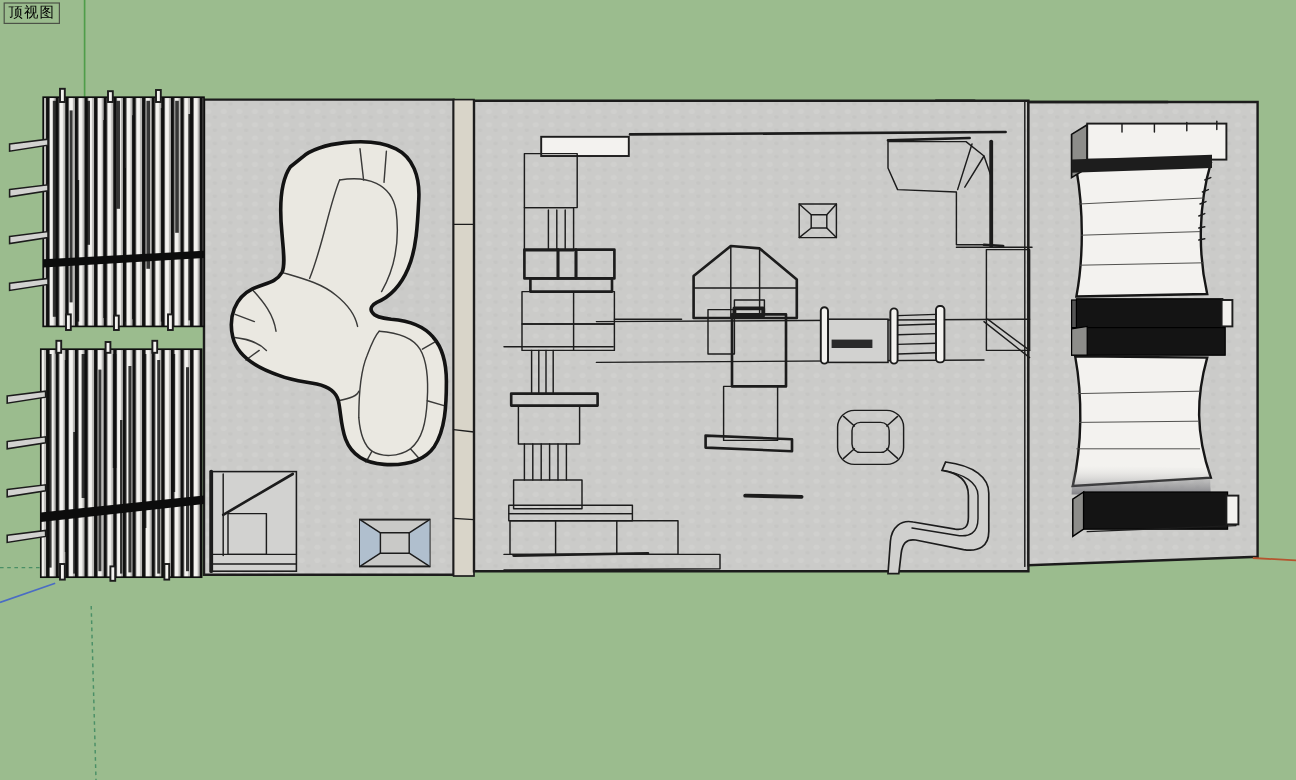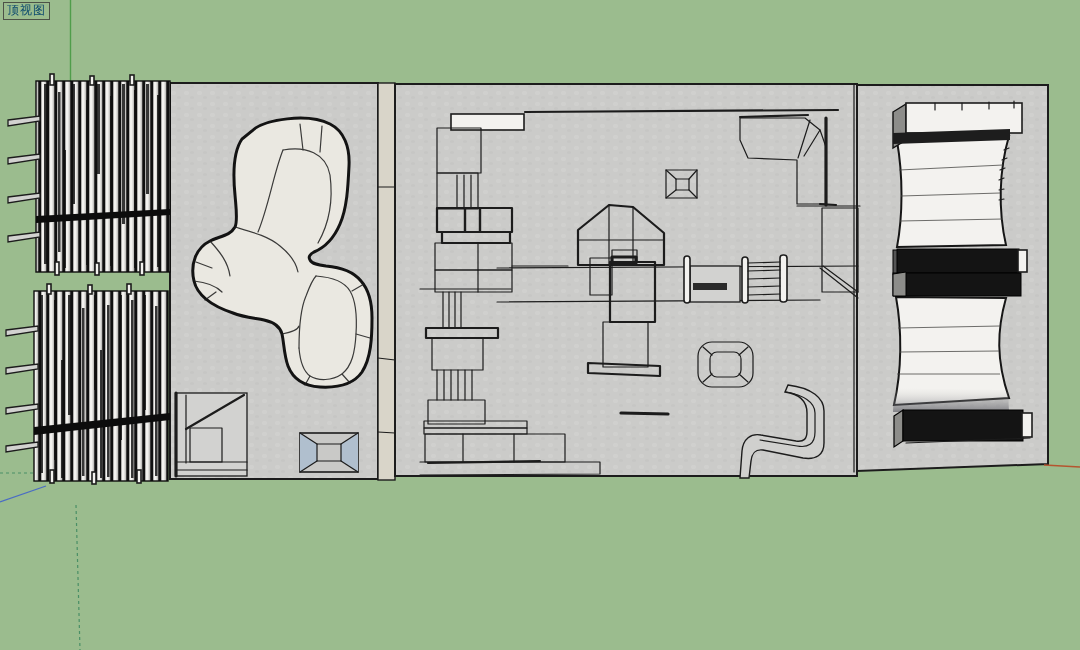--- a/index.html
+++ b/index.html
@@ -1,20 +1,20 @@
 <!DOCTYPE html>
 <html style="--bg: #9bbc8e; --floor: #cbcbc9; --floor_dot: #d4d4d2; --strip: #d9d5c9; --blob: #eae8e1; --line: #1c1c1c; --white: #f3f2ef; --band_black: #141414; --skylight: #b0bfce; --metal: #8d8d8a; --axis_green: #4f9d4a; --axis_dash: #4a8f66; --axis_blue: #4a6cc4; --axis_red: #b5552f;"><head>
 <meta charset="utf-8">
 <style>
   html,body{margin:0;padding:0;}
   .viewport{position:relative;width:1080px;height:650px;overflow:hidden;background:var(--bg,#9bbc8e);
             font-family:"DejaVu Sans","Liberation Sans",sans-serif;}
   .scene{position:absolute;left:0;top:0;}
   .view-label{position:absolute;left:3px;top:2px;border:1px solid #4c5247;padding:0 3px 1px 3px;
-              font-size:12px;line-height:15px;color:#0c4a6e;letter-spacing:1px;}
+              font-size:12px;line-height:15px;color:#000000;letter-spacing:1px;}
   .ln{fill:none;stroke:var(--line,#1c1c1c);stroke-width:1.2;stroke-linejoin:round;stroke-linecap:round;}
   .ln2{fill:none;stroke:var(--line,#1c1c1c);stroke-width:2.2;stroke-linejoin:round;stroke-linecap:round;}
   .ln3{fill:none;stroke:var(--line,#1c1c1c);stroke-width:3.2;stroke-linejoin:round;stroke-linecap:round;}
   .thin{fill:none;stroke:#4a4a48;stroke-width:0.8;}
   .white{fill:var(--white,#f3f2ef);stroke:var(--line,#1c1c1c);stroke-width:1.6;}
   .blk{fill:var(--band_black,#141414);stroke:#000;stroke-width:1;}
   .floorfill{fill:url(#floortex);stroke:var(--line,#1c1c1c);stroke-width:2;}
   .lightbox{fill:#d2d2d0;stroke:var(--line,#1c1c1c);stroke-width:1.3;}
 </style>
 </head>

